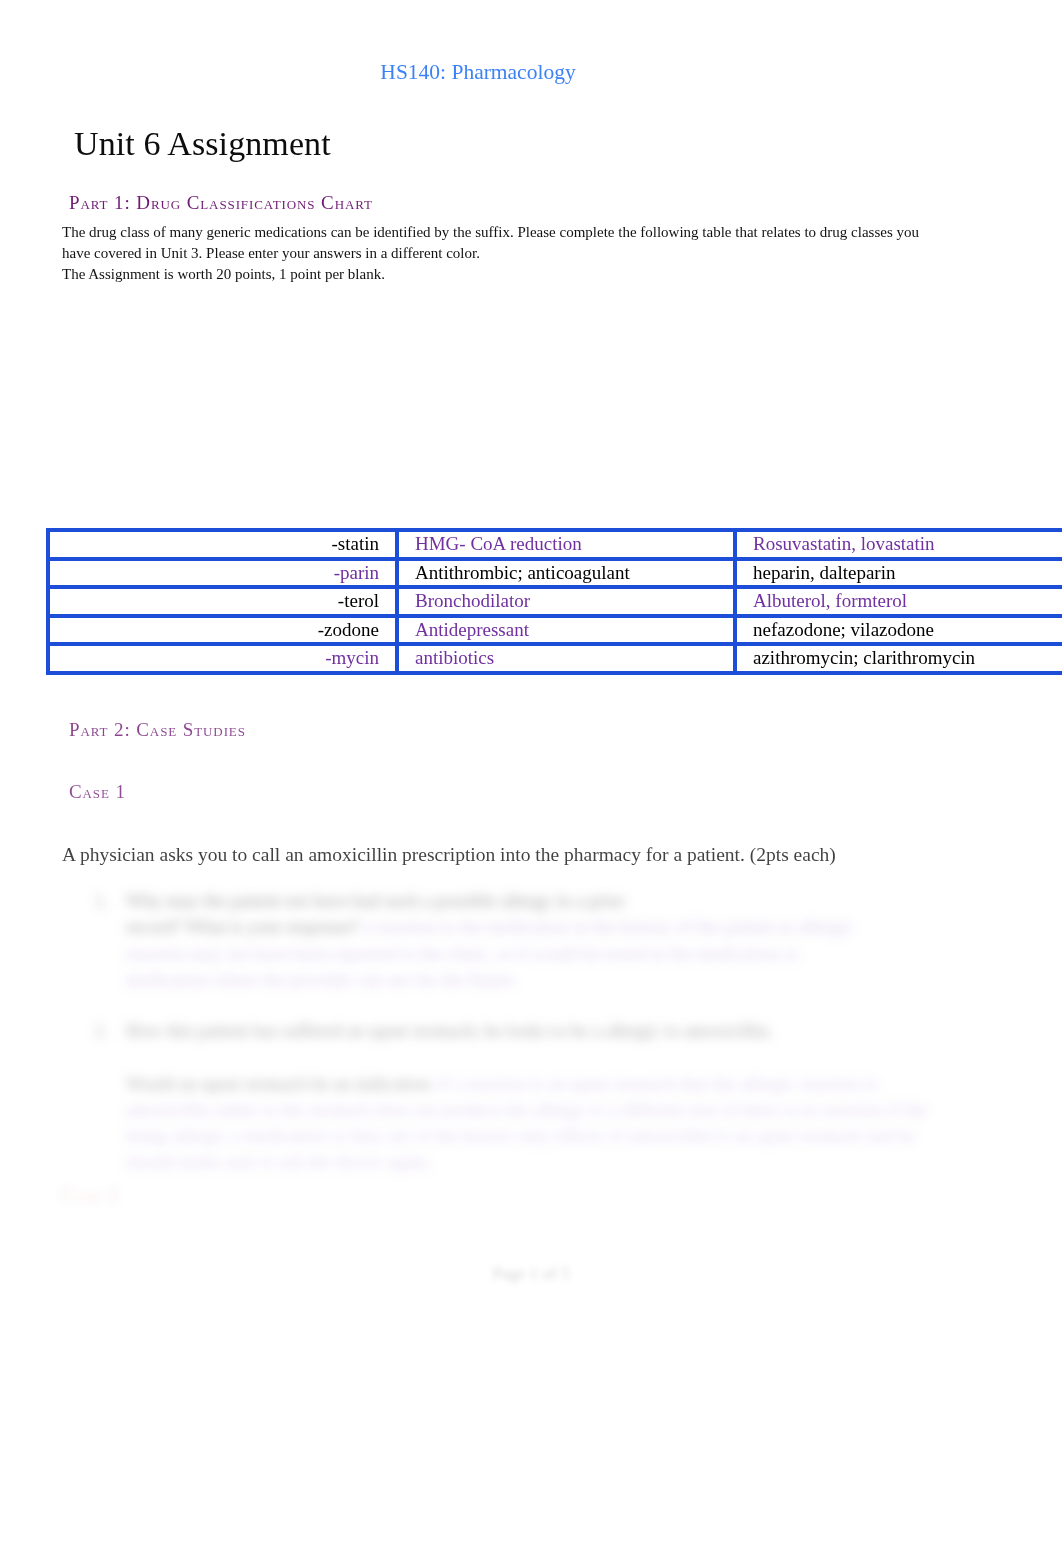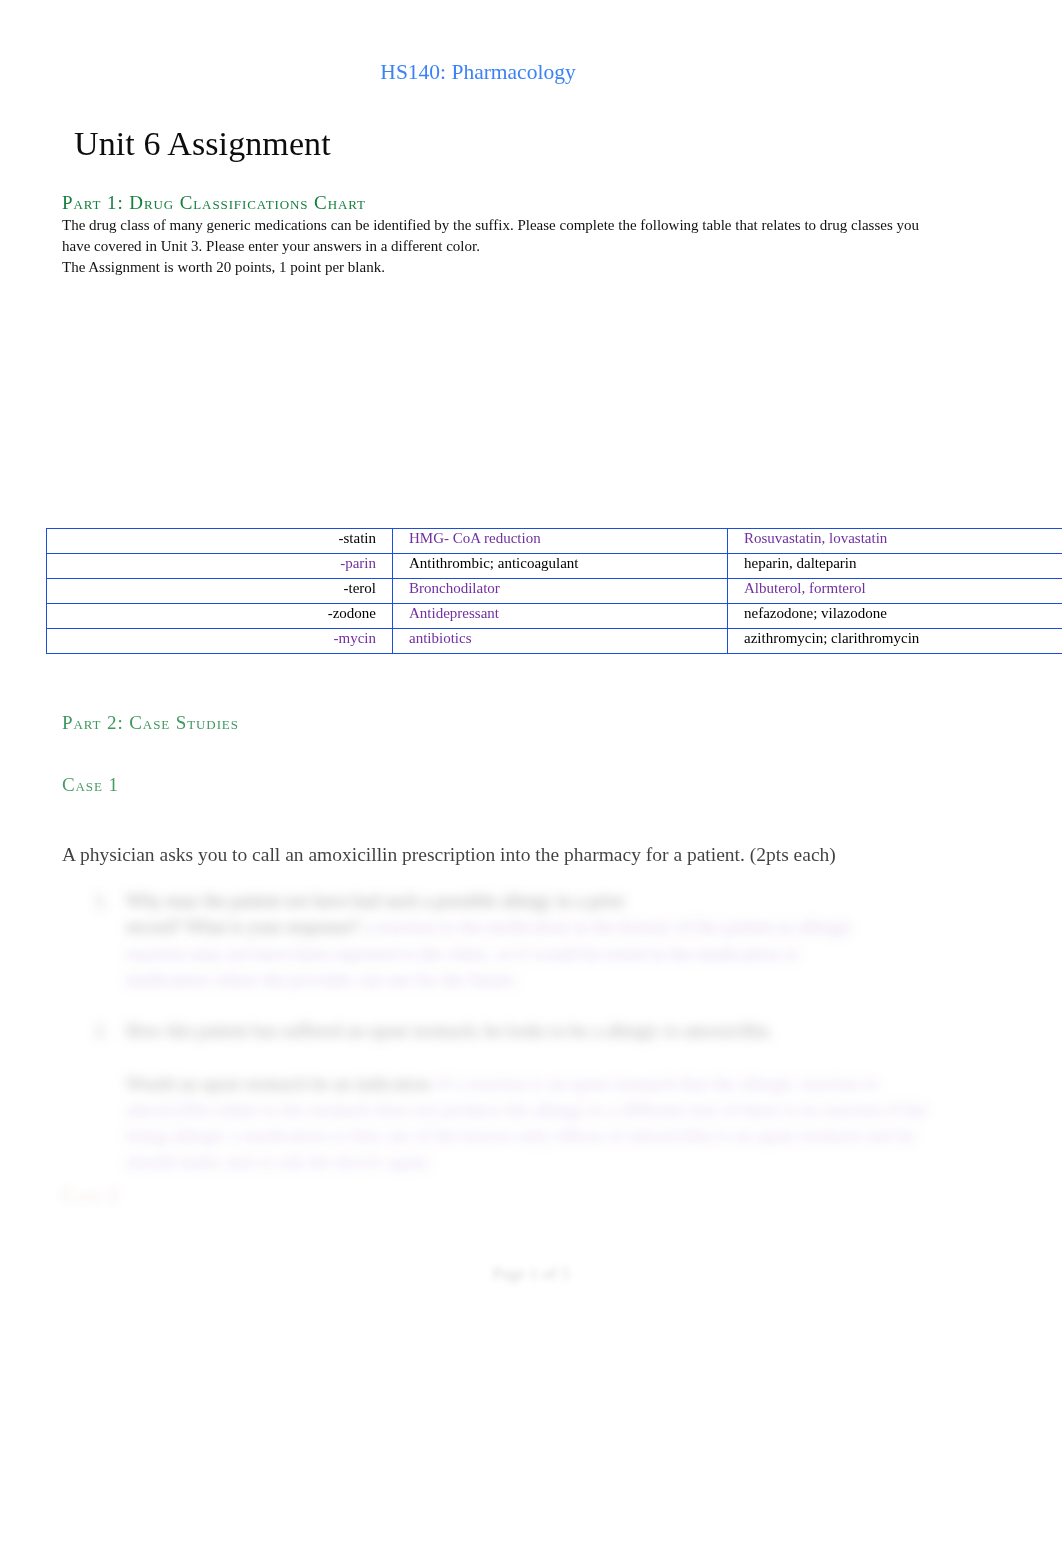--- a/index.html
+++ b/index.html
@@ -46,25 +46,25 @@
     font-size: 34px;
     font-weight: normal;
     margin: 12px;
     padding: 0;
     line-height: 1.2;
     letter-spacing: 0.1px;
     color: #0d0d0d;
   }
 
   .heading-red {
-    color: #15803d;
+    color: #701a75;
     font-size: 19px;
     font-variant: small-caps;
     letter-spacing: 0.9px;
-    margin: 0;
+    margin: 7px;
     font-weight: normal;
     line-height: 1.25;
   }
 
   .h-part1 { margin-top: 26px; }
 
   p.para {
     font-size: 15px;
     line-height: 1.42;
     margin: 0;
@@ -80,23 +80,23 @@
     left: 46px;
     top: 528px;
     width: 940px;
   }
   table.drug-table {
     border-collapse: collapse;
     width: 940px;
     table-layout: fixed;
   }
   table.drug-table td {
-    border: 1px solid #1d4ed8;
+    border: 4px solid #1d4ed8;
     padding: 1px 16px;
-    font-size: 15px;
+    font-size: 19px;
     line-height: 1.19;
     vertical-align: top;
     height: 22px;
   }
   td.c-suffix {
     width: 313px;
     text-align: right;
     padding-right: 114px;
   }
   td.c-class {

